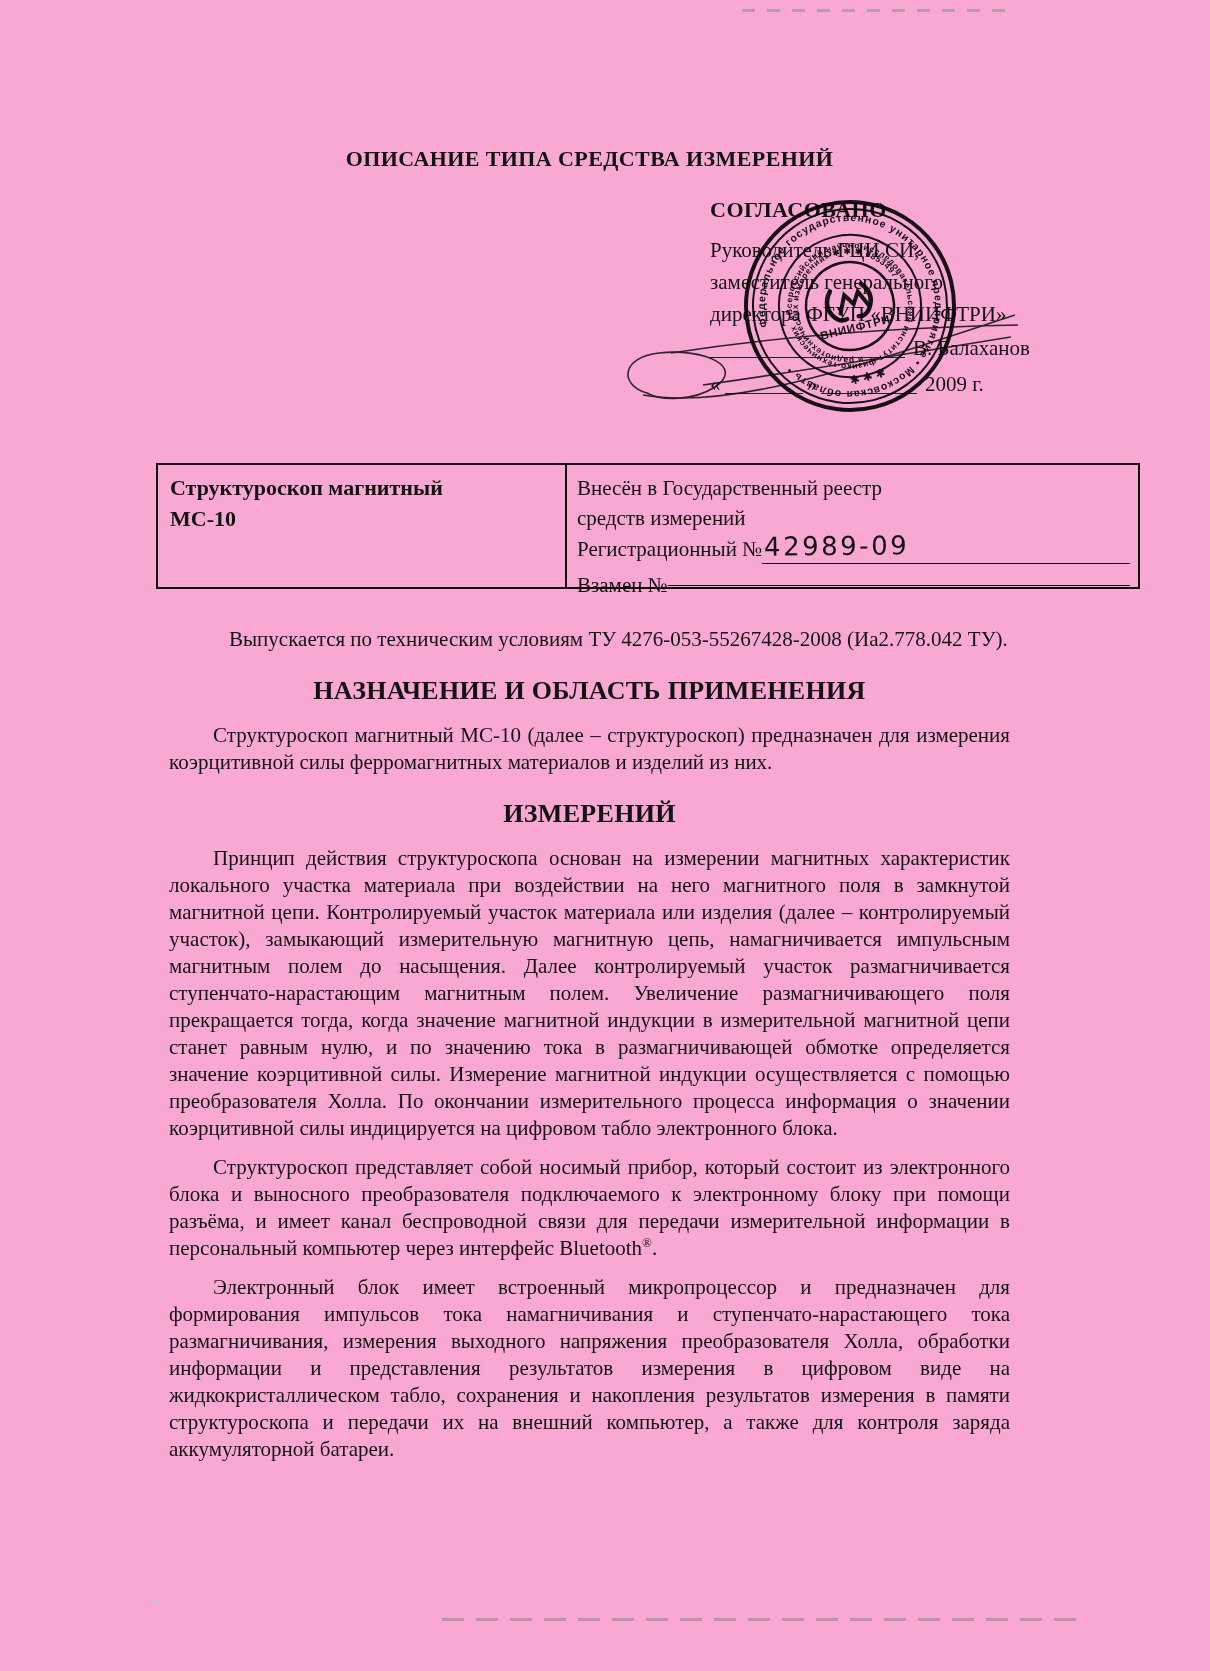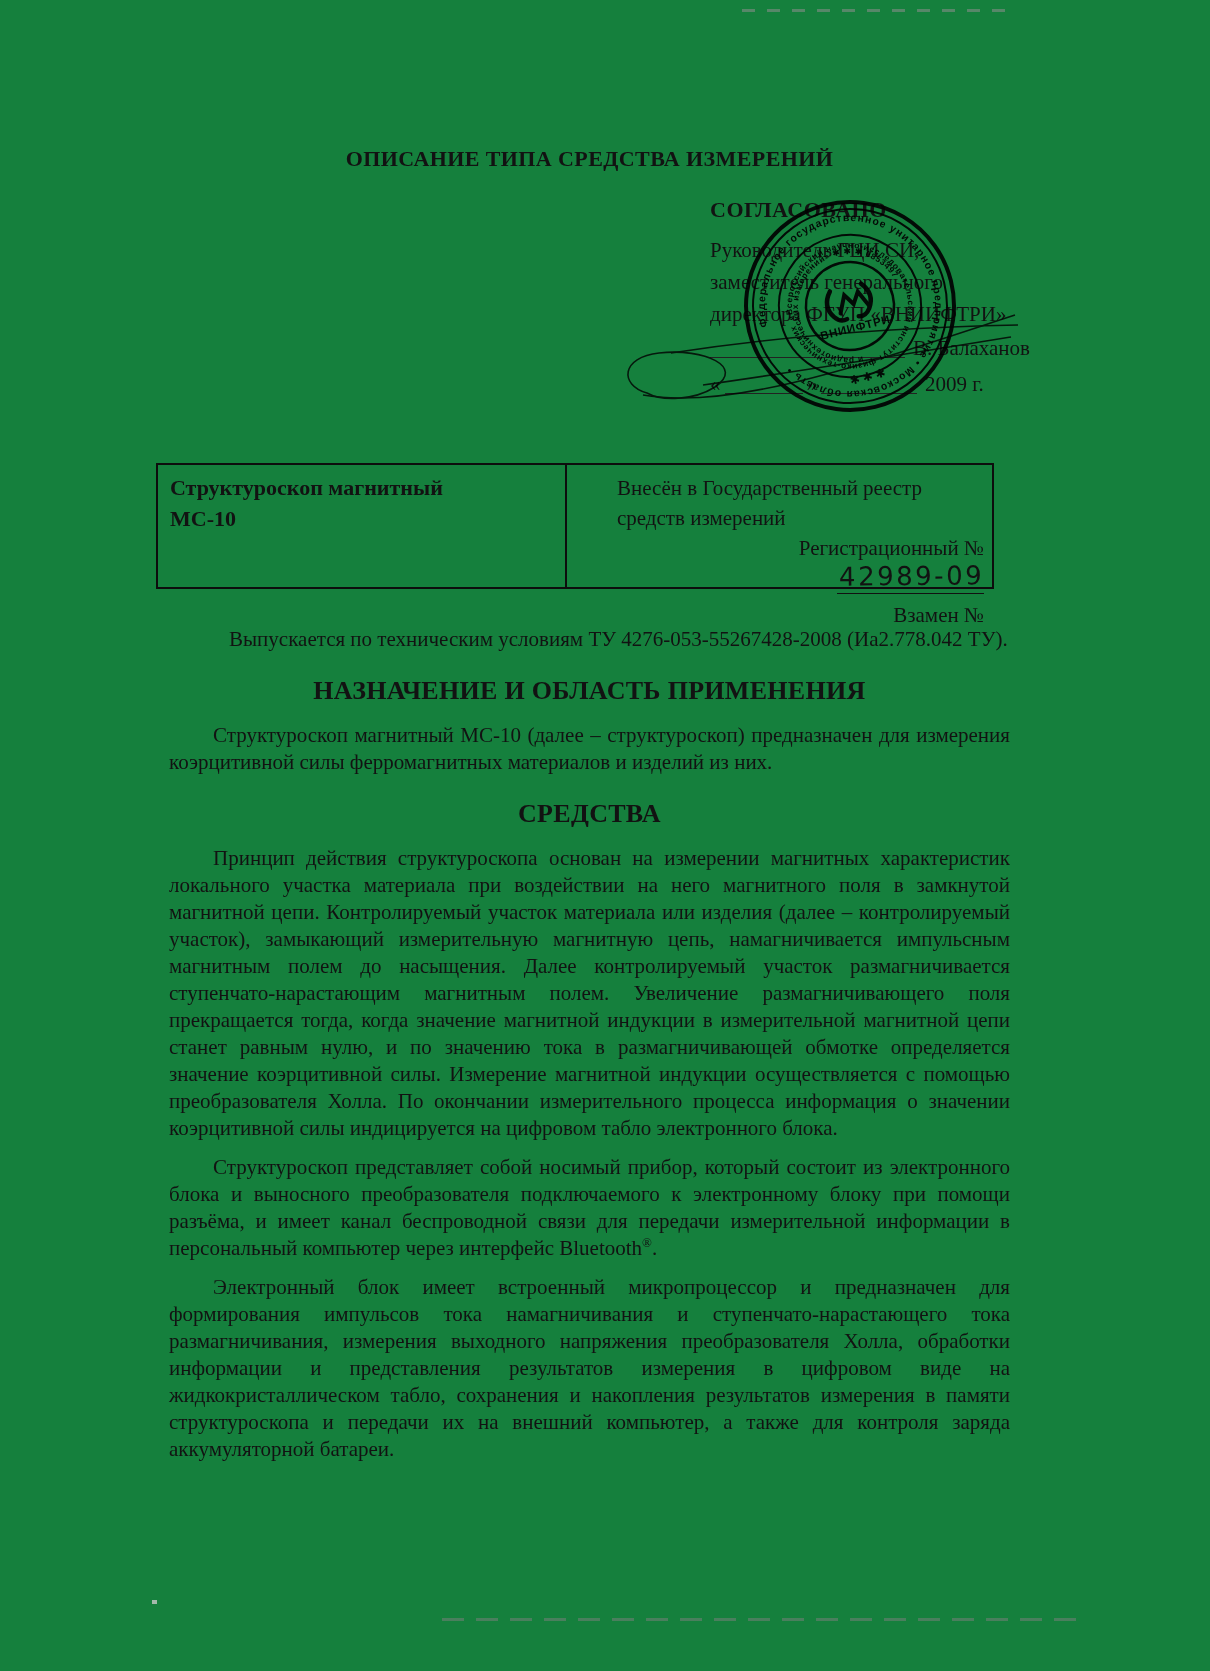--- a/index.html
+++ b/index.html
@@ -1,21 +1,21 @@
 <!DOCTYPE html>
 <html lang="ru"><head>
 <meta charset="utf-8">
 <style>
   html,body{margin:0;padding:0;background:#ffffff;}
   body{
     width:1210px;height:1671px;position:relative;overflow:hidden;
     font-family:"Liberation Serif","DejaVu Serif",serif;
     color:#121212;
   }
-  .page{position:absolute;inset:0;background:#15803d;}
+  .page{position:absolute;inset:0;background:#f9a8d4;}
 
   
   .artifact-top{
     position:absolute;left:742px;top:9px;width:268px;height:3px;opacity:.55;
     background:repeating-linear-gradient(90deg,#8d8d8d 0 13px,transparent 13px 25px);
   }
   .artifact-bottom{
     position:absolute;left:442px;top:1618px;width:646px;height:3px;opacity:.5;
     background:repeating-linear-gradient(90deg,#7e7e7e 0 22px,transparent 22px 34px);
   }
@@ -36,29 +36,29 @@
   .date-row .dline{border-bottom:1.4px solid #222;margin:0 4px 6px;display:inline-block;}
   .date-row .dline.short{width:78px;}
   .date-row .dline.long{width:96px;margin-right:8px;}
 
   
   .stamp-svg{position:absolute;left:741px;top:197px;width:218px;height:218px;mix-blend-mode:multiply;}
   .signature-svg{position:absolute;left:613px;top:293px;width:410px;height:130px;mix-blend-mode:multiply;}
 
   
   .reg-table{
-    position:absolute;left:156px;top:463px;width:838px;height:126px;box-sizing:border-box;
-    border:2.5px solid #0d0d0d;display:flex;gap:40px;
+    position:absolute;left:156px;top:463px;width:984px;height:126px;box-sizing:border-box;
+    border:2.5px solid #0d0d0d;display:flex;
   }
   .cell-left{
     width:409px;box-sizing:border-box;border-right:2px solid #0d0d0d;
     padding:7px 12px;font-weight:bold;font-size:22px;line-height:31px;
   }
   .cell-right{flex:1;box-sizing:border-box;padding:8px 8px 6px 10px;font-size:21px;line-height:30px;display:flex;flex-direction:column;}
-  .reg-row{display:flex;align-items:flex-end;flex-direction:column;}
+  .reg-row{display:flex;align-items:center;}
   .reg-fill{flex:1;border-bottom:1.8px solid #111;margin-left:0;}
   .handwritten{
     font-family:"DejaVu Sans",sans-serif;font-size:26px;line-height:24px;
     letter-spacing:2.5px;transform:rotate(-.6deg);display:inline-block;padding-left:2px;
   }
   .row-replaces{margin-top:6px;}
 
   
   .content{
     position:absolute;left:157px;top:614px;width:865px;
@@ -156,21 +156,21 @@
       </div>
     </div>
   </div>
 
   <div class="content">
     <p class="tu-line">Выпускается по техническим условиям ТУ 4276-053-55267428-2008 (Иа2.778.042 ТУ).</p>
 
     <h2 class="sec-heading">НАЗНАЧЕНИЕ И ОБЛАСТЬ ПРИМЕНЕНИЯ</h2>
     <p>Структуроскоп магнитный МС-10  (далее – структуроскоп) предназначен для измерения коэрцитивной силы ферромагнитных материалов и изделий из них.</p>
 
-    <h2 class="sec-heading">СРЕДСТВА</h2>
+    <h2 class="sec-heading">ИЗМЕРЕНИЙ</h2>
     <p>Принцип действия структуроскопа основан на измерении магнитных характеристик локального участка материала при воздействии на него магнитного поля в замкнутой магнитной цепи. Контролируемый участок материала или изделия (далее – контролируемый участок), замыкающий измерительную магнитную цепь, намагничивается импульсным магнитным полем до насыщения. Далее контролируемый участок размагничивается ступенчато-нарастающим магнитным полем. Увеличение размагничивающего поля прекращается тогда, когда значение магнитной индукции в измерительной магнитной цепи станет равным нулю, и по значению тока в размагничивающей обмотке определяется значение коэрцитивной силы. Измерение магнитной индукции осуществляется с помощью преобразователя Холла. По окончании измерительного процесса информация о значении коэрцитивной силы индицируется на цифровом табло электронного блока.</p>
     <p><span>Структуроскоп представляет собой носимый прибор, который состоит из электронного блока и выносного преобразователя подключаемого к электронному блоку при помощи разъёма, и имеет канал беспроводной связи для передачи измерительной информации в персональный компьютер через интерфейс Bluetooth</span><sup class="reg-mark">®</sup><span>.</span></p>
     <p>Электронный блок имеет встроенный микропроцессор и предназначен для формирования импульсов тока намагничивания и ступенчато-нарастающего тока размагничивания, измерения выходного напряжения преобразователя Холла, обработки информации и представления результатов измерения в цифровом виде на жидкокристаллическом табло, сохранения и накопления результатов измерения в памяти структуроскопа и передачи их на внешний компьютер, а также для контроля заряда аккумуляторной батареи.</p>
   </div>
 
   <div class="artifact-dot"></div>
   <div class="artifact-bottom"></div>
 
 </div>
 

